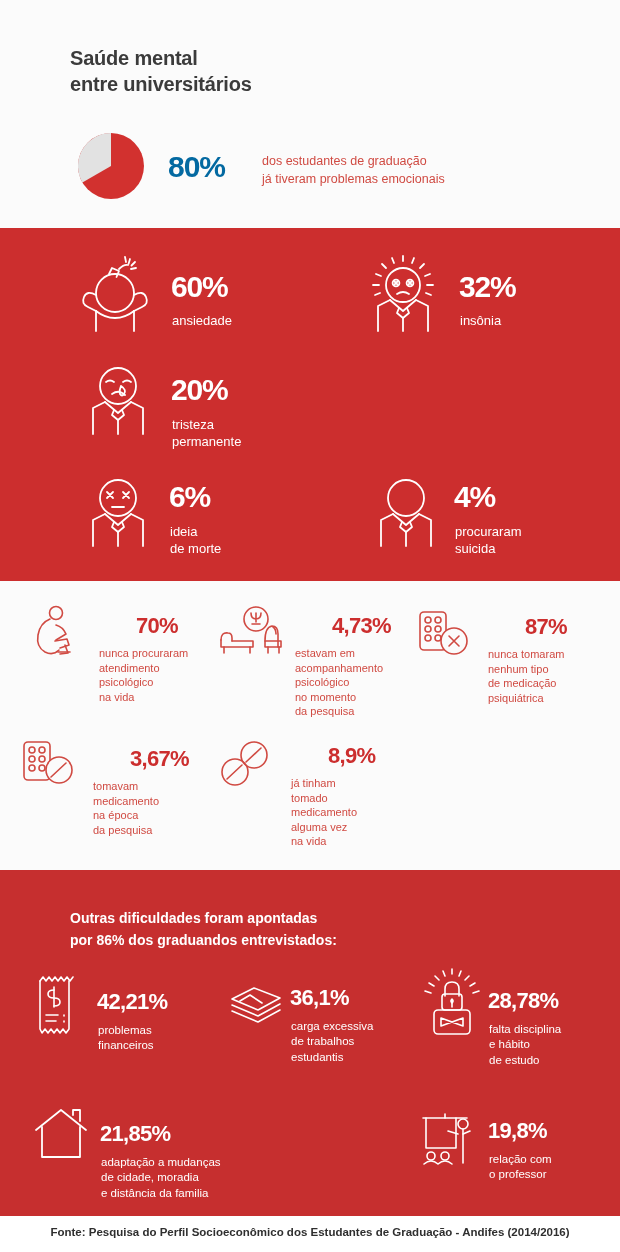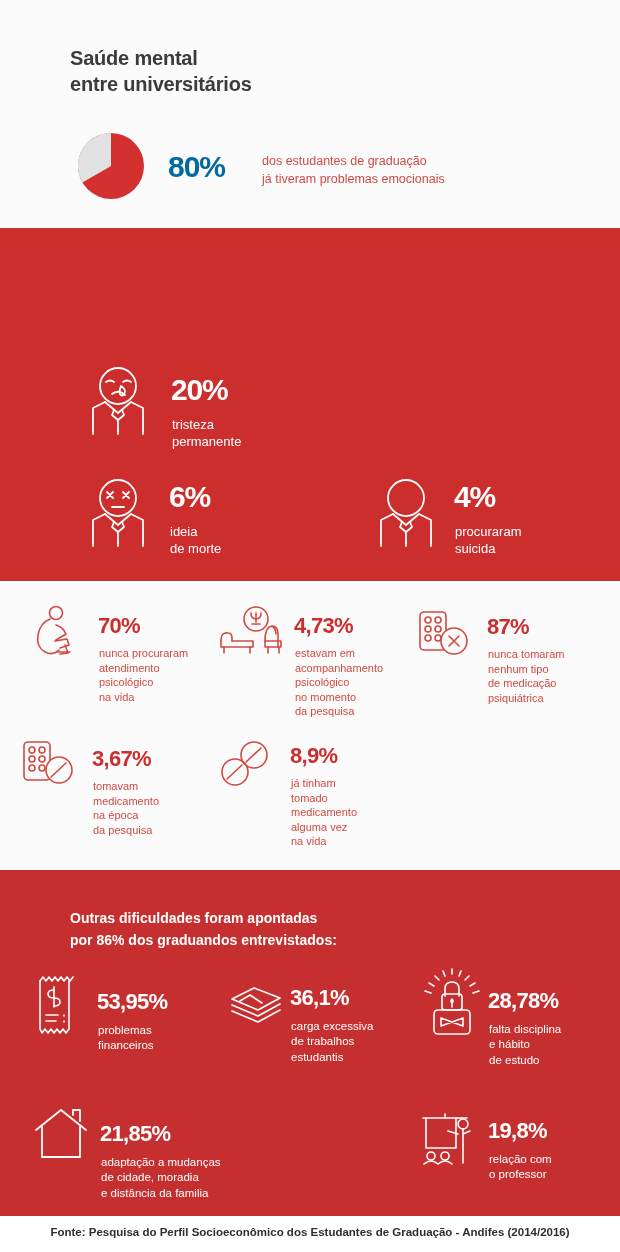--- a/index.html
+++ b/index.html
@@ -53,21 +53,21 @@
     font-size:13px; color:#ffffff; line-height:1.33;
   }
   .sym .lbl span { display:block; }
 
   
   .svc { position:absolute; }
   .svc .ico { position:absolute; left:0; top:0; }
   .svc .pct {
     position:absolute;
     font-size:22px; font-weight:bold; color:#cc2e2e;
-    letter-spacing:-0.7px; line-height:1;
+    letter-spacing:-0.7px; line-height:1;margin-left:38px;
   }
   .svc .lbl {
     position:absolute;
     font-size:11px; color:#d04a42; line-height:1.32;
   }
   .svc .lbl span { display:block; }
 
   
   .band2-head {
     position:absolute; left:70px; top:908px;
@@ -117,21 +117,59 @@
       <path d="M33 33 L33 0 A33 33 0 0 0 4.4 49.5 Z" fill="#e2e2e2"></path>
     </svg>
   </div>
 
   <div class="hero-pct">80%</div>
   <div class="hero-txt">
     <span>dos estudantes de graduação</span>
     <span>já tiveram problemas emocionais</span>
   </div>
 
-
+  <div class="sym" style="left:75px; top:255px; width:230px; height:90px;">
+    <div class="ico">
+      <svg width="80" height="78" viewBox="0 0 80 78" fill="none" stroke="#ffffff" stroke-width="1.8" stroke-linecap="round" stroke-linejoin="round">
+        <circle cx="40" cy="38" r="19"></circle>
+        <path d="M34 19 l3 -6 l7 3 l-2.5 6"></path>
+        <path d="M44 14 q5 -5 9 -4"></path>
+        <path d="M55 4 l-1.5 5 M60 7 l-3.5 3.5 M61 13 l-5 1 M50 2 l1 5"></path>
+        <path d="M21 40 q-9 -5 -12 2 q-3 7 4 10 l8 4"></path>
+        <path d="M59 40 q9 -5 12 2 q3 7 -4 10 l-8 4"></path>
+        <path d="M21 56 l0 20 M59 56 l0 20"></path>
+        <path d="M21 56 q9 7 19 7 q10 0 19 -7"></path>
+      </svg>
+    </div>
+    <div class="pct" style="left:96px; top:17px;">60%</div>
+    <div class="lbl" style="left:97px; top:57px;">
+      <span>ansiedade</span>
+    </div>
+  </div>
+
+  <div class="sym" style="left:363px; top:255px; width:230px; height:90px;">
+    <div class="ico">
+      <svg width="80" height="78" viewBox="0 0 80 78" fill="none" stroke="#ffffff" stroke-width="1.8" stroke-linecap="round" stroke-linejoin="round">
+        <circle cx="40" cy="30" r="17"></circle>
+        <path d="M40 6 l0 -5 M31 8 l-2 -5 M49 8 l2 -5 M23 13 l-4 -4 M57 13 l4 -4 M18 21 l-5 -2 M62 21 l5 -2 M16 30 l-6 0 M64 30 l6 0 M17 38 l-5 2 M63 38 l5 2"></path>
+        <circle cx="33" cy="28" r="3.4"></circle>
+        <circle cx="47" cy="28" r="3.4"></circle>
+        <path d="M31.5 26.5 l3 3 M34.5 26.5 l-3 3 M45.5 26.5 l3 3 M48.5 26.5 l-3 3"></path>
+        <path d="M34 39 q6 -4 12 0"></path>
+        <path d="M27 45 l-12 6 l0 25 M53 45 l12 6 l0 25"></path>
+        <path d="M27 45 l13 11 l13 -11"></path>
+        <path d="M36 53 l-2 5 l6 5 l6 -5 l-2 -5"></path>
+        <path d="M40 63 l0 13"></path>
+      </svg>
+    </div>
+    <div class="pct" style="left:96px; top:17px;">32%</div>
+    <div class="lbl" style="left:97px; top:57px;">
+      <span>insônia</span>
+    </div>
+  </div>
 
   <div class="sym" style="left:80px; top:360px; width:230px; height:100px;">
     <div class="ico">
       <svg width="76" height="76" viewBox="0 0 76 76" fill="none" stroke="#ffffff" stroke-width="1.8" stroke-linecap="round" stroke-linejoin="round">
         <circle cx="38" cy="26" r="18"></circle>
         <path d="M26 22 q4 -3 8 0 M43 22 q4 -3 8 0"></path>
         <path d="M32 34 q7 -5 13 1"></path>
         <path d="M41 26 q6 4 3 8 q-2 3 -4 0 q-1 -4 1 -8"></path>
         <path d="M25 42 l-12 6 l0 26 M51 42 l12 6 l0 26"></path>
         <path d="M25 42 l13 11 l13 -11"></path>
@@ -301,21 +339,21 @@
   <div class="dif" style="left:32px; top:973px; width:200px; height:95px;">
     <div class="ico">
       <svg width="50" height="62" viewBox="0 0 50 62" fill="none" stroke="#ffffff" stroke-width="1.6" stroke-linecap="round" stroke-linejoin="round">
         <path d="M8 8 l0 48 l2 4 l3 -4 l3 4 l3 -4 l3 4 l3 -4 l3 4 l3 -4 l3 4 l3 -4 l0 -48"></path>
         <path d="M8 8 l3 -4 l3 4 l3 -4 l3 4 l3 -4 l3 4 l3 -4 l3 4 l3 -4 l3 4 l3 -4"></path>
         <path d="M22 17 q-6 0 -6 4 q0 4 6 4 q6 0 6 4 q0 4 -6 4"></path>
         <path d="M22 14 l0 20"></path>
         <path d="M14 42 l12 0 M14 48 l10 0 M32 42 l0 1 M32 48 l0 1"></path>
       </svg>
     </div>
-    <div class="pct" style="left:65px; top:18px;">53,95%</div>
+    <div class="pct" style="left:65px; top:18px;">42,21%</div>
     <div class="lbl" style="left:66px; top:50px;">
       <span>problemas</span>
       <span>financeiros</span>
     </div>
   </div>
 
   <div class="dif" style="left:228px; top:985px; width:180px; height:95px;">
     <div class="ico">
       <svg width="56" height="42" viewBox="0 0 56 42" fill="none" stroke="#ffffff" stroke-width="1.6" stroke-linecap="round" stroke-linejoin="round">
         <path d="M4 14 l22 -11 l26 10 l-22 12 z"></path>

